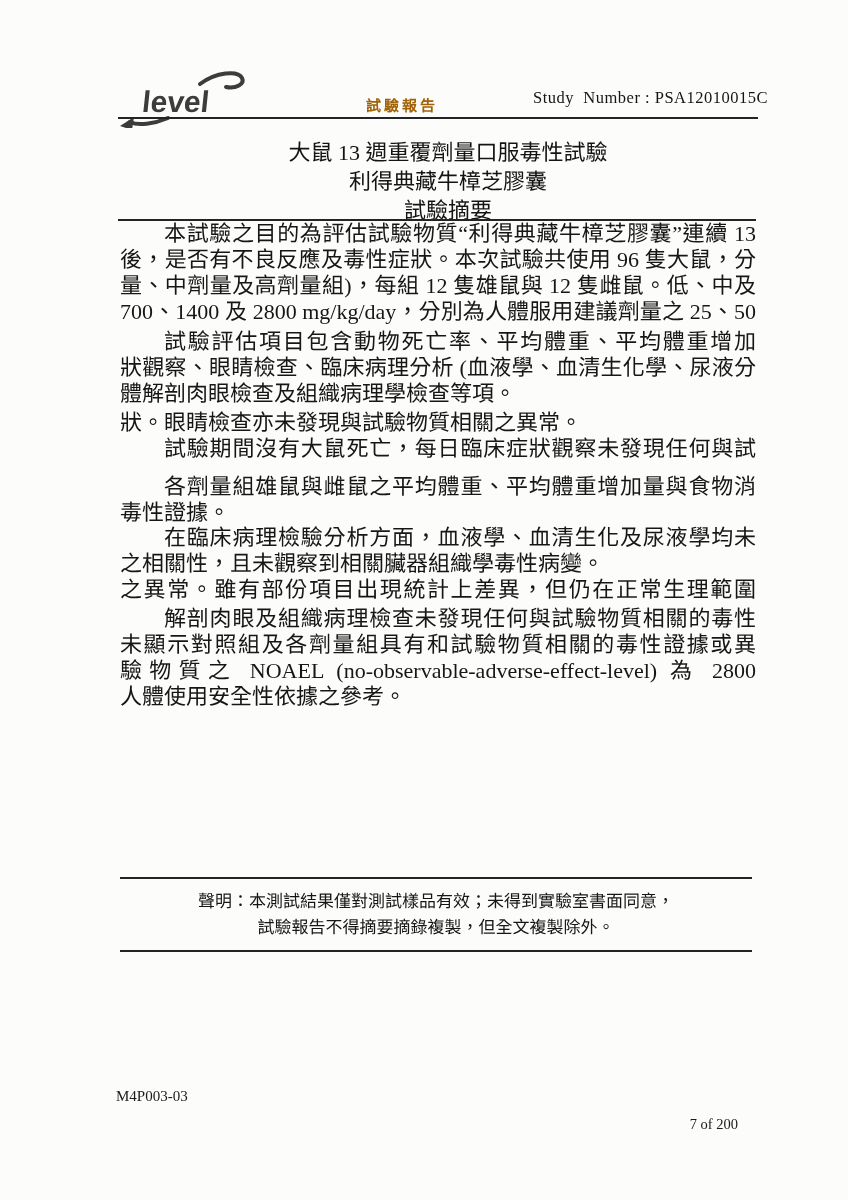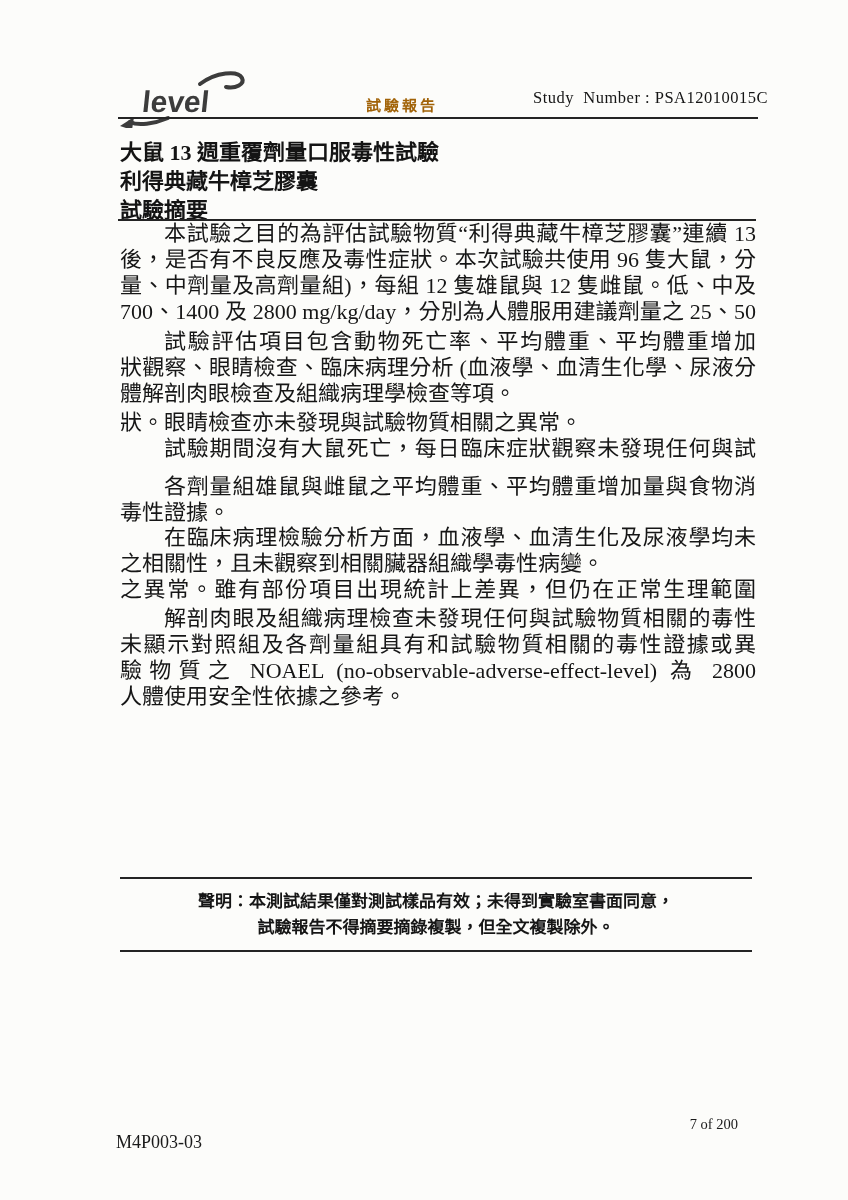--- a/index.html
+++ b/index.html
@@ -26,49 +26,49 @@
     font-size: 16.5px; color: #151515; letter-spacing: 0.5px; white-space: pre;
   }
   .rule {
     position: absolute; left: 118px; width: 640px; height: 2px;
     background: #242424;
   }
   .rule-header { top: 117px; }
   .rule-summary { top: 219px; width: 638px; }
   
   .title-block {
-    position: absolute; left: 120px; top: 138px; width: 636px;
-    text-align: left; font-weight: 700; font-size: 22px; line-height: 29px;
+    position: absolute; left: 130px; top: 138px; width: 636px;
+    text-align: center; font-weight: 400; font-size: 22px; line-height: 29px;
     color: #141414;
   }
   
   .para {
     position: absolute; left: 120px; width: 636px;
     font-size: 22px; color: #161616;
   }
   .p1 { top: 221px; } .p2 { top: 329px; } .p3 { top: 410px; }
   .p4 { top: 474px; } .p5 { top: 525px; } .p6 { top: 606px; }
   .p-line {
     height: 26px; line-height: 26px; overflow: hidden;
     text-align: justify; text-align-last: justify;
   }
   .p-first { text-indent: 2em; }
   .p-last { text-align-last: left; }
   
   .declaration {
     position: absolute; left: 120px; top: 877px; width: 632px;
     border-top: 2px solid #242424; border-bottom: 2px solid #242424;
     padding: 10px 0 9px 0;
-    text-align: center; font-weight: 700; font-size: 17px; line-height: 26px;
+    text-align: center; font-weight: 400; font-size: 17px; line-height: 26px;
     color: #161616;
   }
   
   .form-code {
     position: absolute; left: 116px; top: 1088px;
-    font-size: 18px; color: #1a1a1a; margin-top: 44px;
+    font-size: 15px; color: #1a1a1a;
   }
   .page-indicator {
     position: absolute; right: 110px; top: 1116px;
     font-size: 14.5px; color: #1a1a1a;
   }
   .logo-word {
     font-family: "Liberation Sans", "DejaVu Sans", sans-serif;
     font-weight: 700; font-size: 30px; fill: #3c3c3c;
   }
 </style>

